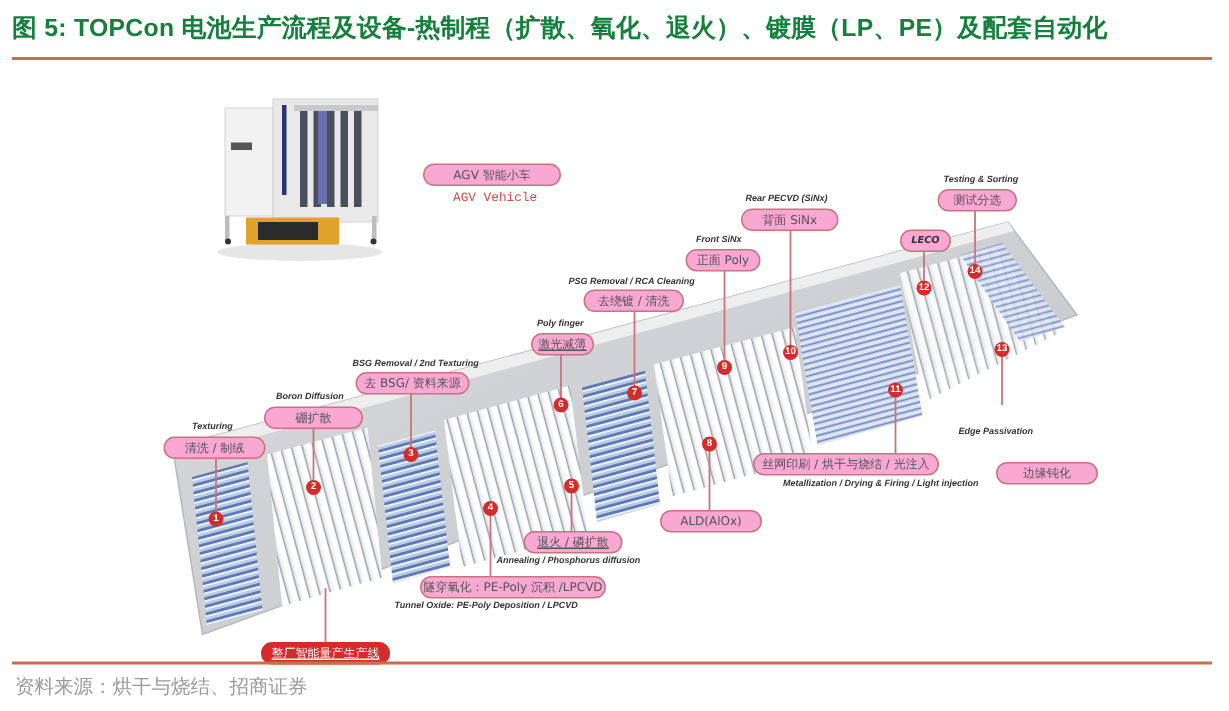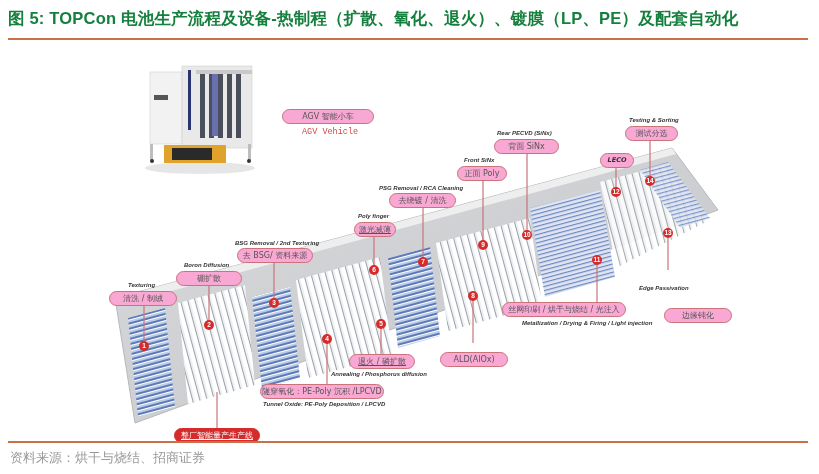--- a/index.html
+++ b/index.html
@@ -127,33 +127,33 @@
 
 <div class="en" style="left:128px;top:282px;">Texturing</div>
 <div class="pill" style="left:109px;top:291px;width:68px;">清洗 / 制绒</div>
 
 <div class="en" style="left:184px;top:262px;">Boron Diffusion</div>
 <div class="pill" style="left:176px;top:271px;width:66px;">硼扩散</div>
 
 <div class="en" style="left:235px;top:240px;">BSG Removal / 2nd Texturing</div>
 <div class="pill" style="left:237px;top:248px;width:76px;">去 BSG/ 资料来源</div>
 
-<div class="pill" style="left:260px;top:384px;width:124px;">隧穿氧化：PE-Poly 沉积 /LPCVD</div>
+<div class="pill" style="left:280px;top:384px;width:124px;">隧穿氧化：PE-Poly 沉积 /LPCVD</div>
 <div class="en" style="left:263px;top:401px;">Tunnel Oxide: PE-Poly Deposition / LPCVD</div>
 
 <div class="pill" style="left:349px;top:354px;width:66px;text-decoration:underline;">退火 / 磷扩散</div>
 <div class="en" style="left:331px;top:371px;">Annealing / Phosphorus diffusion</div>
 
 <div class="en" style="left:358px;top:213px;">Poly finger</div>
 <div class="pill" style="left:354px;top:222px;width:42px;text-decoration:underline;">激光减薄</div>
 
 <div class="en" style="left:379px;top:185px;">PSG Removal / RCA Cleaning</div>
 <div class="pill" style="left:389px;top:193px;width:67px;">去绕镀 / 清洗</div>
 
-<div class="pill" style="left:440px;top:352px;width:68px;text-align:center;">ALD(AlOx)</div>
+<div class="pill" style="left:440px;top:340px;width:68px;text-align:center;">ALD(AlOx)</div>
 
 <div class="en" style="left:464px;top:157px;">Front SiNx</div>
 <div class="pill" style="left:457px;top:166px;width:50px;">正面 Poly</div>
 
 <div class="en" style="left:497px;top:130px;">Rear PECVD (SiNx)</div>
 <div class="pill" style="left:494px;top:139px;width:65px;">背面 SiNx</div>
 
 <div class="pill" style="left:502px;top:302px;width:124px;">丝网印刷 / 烘干与烧结 / 光注入</div>
 <div class="en" style="left:522px;top:320px;">Metallization / Drying &amp; Firing / Light injection</div>
 

